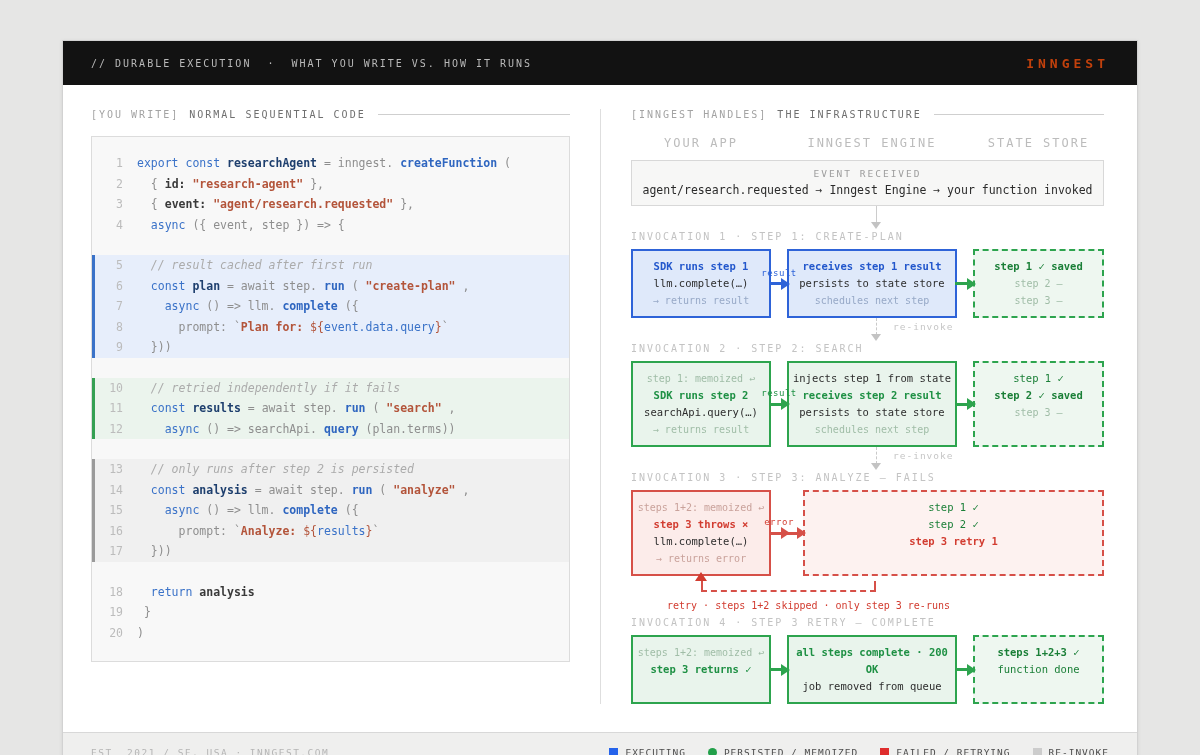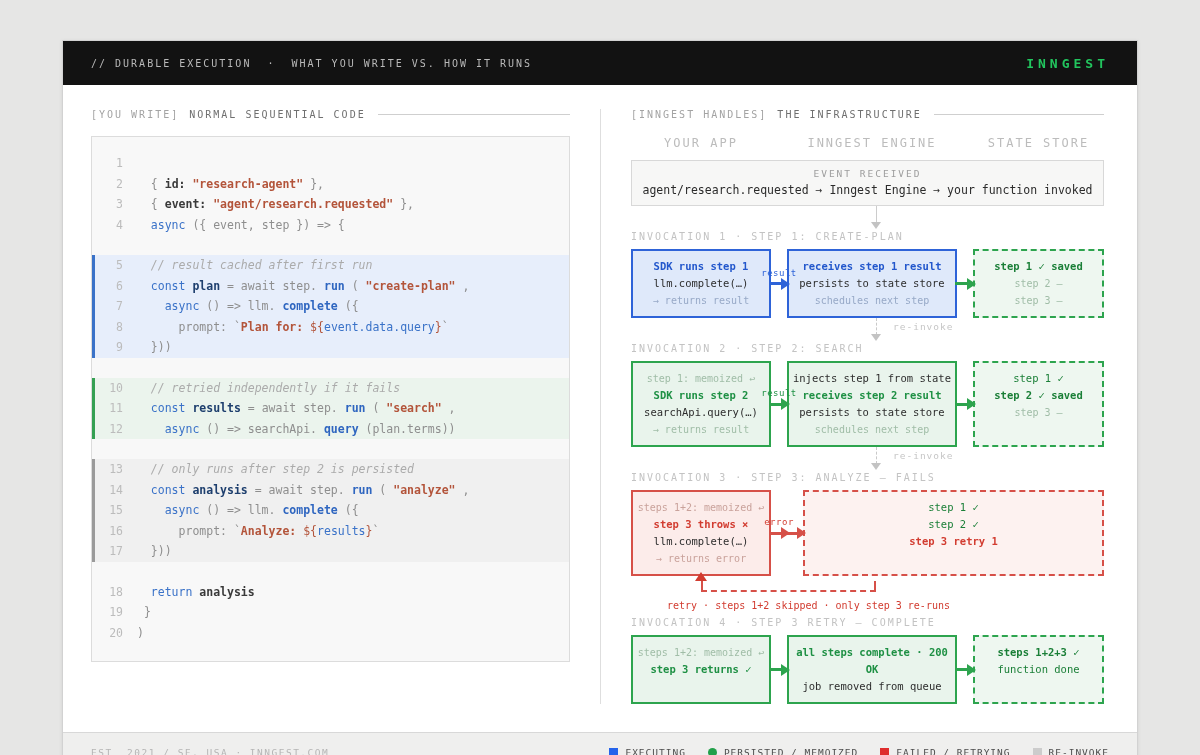--- a/index.html
+++ b/index.html
@@ -15,21 +15,21 @@
     border:1px solid #d2d2d2;
     box-shadow:0 1px 4px rgba(0,0,0,0.08);
   }
   
   .topbar {
     height:44px; background:#121212;
     display:flex; align-items:center; justify-content:space-between;
     padding:0 28px;
   }
   .topbar-title { color:#b9b9b9; font-size:10px; letter-spacing:2px; white-space:pre; }
-  .topbar-brand { color:#22c55e; font-size:13px; font-weight:bold; letter-spacing:4px; }
+  .topbar-brand { color:#c2410c; font-size:13px; font-weight:bold; letter-spacing:4px; }
 
   
   .content { display:flex; align-items:stretch; min-height:595px; padding:24px 0 28px; }
   .left-panel  { width:538px; padding:0 30px 0 28px; border-right:1px solid #dedede; }
   .right-panel { flex:1; padding:0 33px 0 30px; }
 
   .section-title { display:flex; align-items:center; font-size:10px; letter-spacing:2px; margin-bottom:16px; }
   .section-title .bracket { color:#a3a3a3; margin-right:10px; white-space:pre; }
   .section-title .rest    { color:#6f6f6f; white-space:pre; }
   .section-title .rule    { flex:1; height:1px; background:#cfcfcf; margin-left:12px; }
@@ -158,20 +158,21 @@
     <div class="left-panel">
       <div class="section-title">
         <span class="bracket">[YOU WRITE]</span>
         <span class="rest">NORMAL SEQUENTIAL CODE</span>
         <span class="rule"></span>
       </div>
       <div class="code-card">
           <div class="code-block hl-none">
             <div class="code-line">
               <span class="ln">1</span>
+              <span class="code-text"><span class="tk-kw">export const </span><span class="tk-idb">researchAgent</span><span class="tk-pl"> = inngest. </span><span class="tk-fnb">createFunction</span><span class="tk-pl"> (</span></span>
             </div>
             <div class="code-line">
               <span class="ln">2</span>
               <span class="code-text"><span class="tk-pl">  { </span><span class="tk-db">id:</span><span class="tk-pl"> </span><span class="tk-strb">"research-agent"</span><span class="tk-pl"> },</span></span>
             </div>
             <div class="code-line">
               <span class="ln">3</span>
               <span class="code-text"><span class="tk-pl">  { </span><span class="tk-db">event:</span><span class="tk-pl"> </span><span class="tk-strb">"agent/research.requested"</span><span class="tk-pl"> },</span></span>
             </div>
             <div class="code-line">

